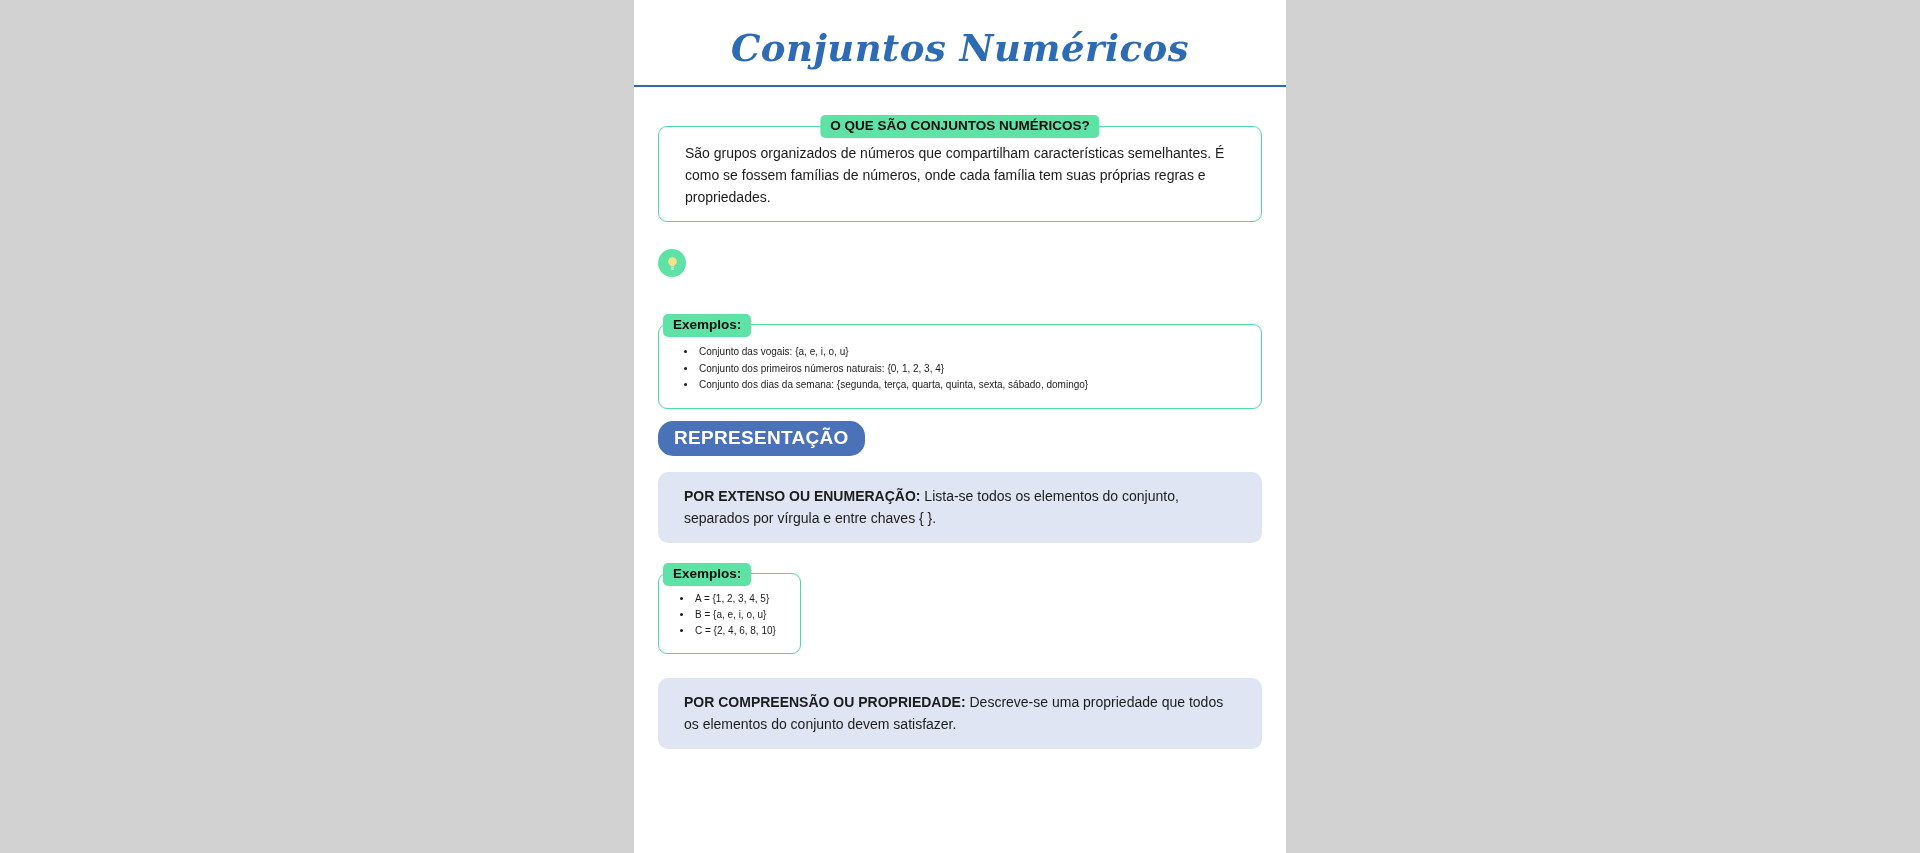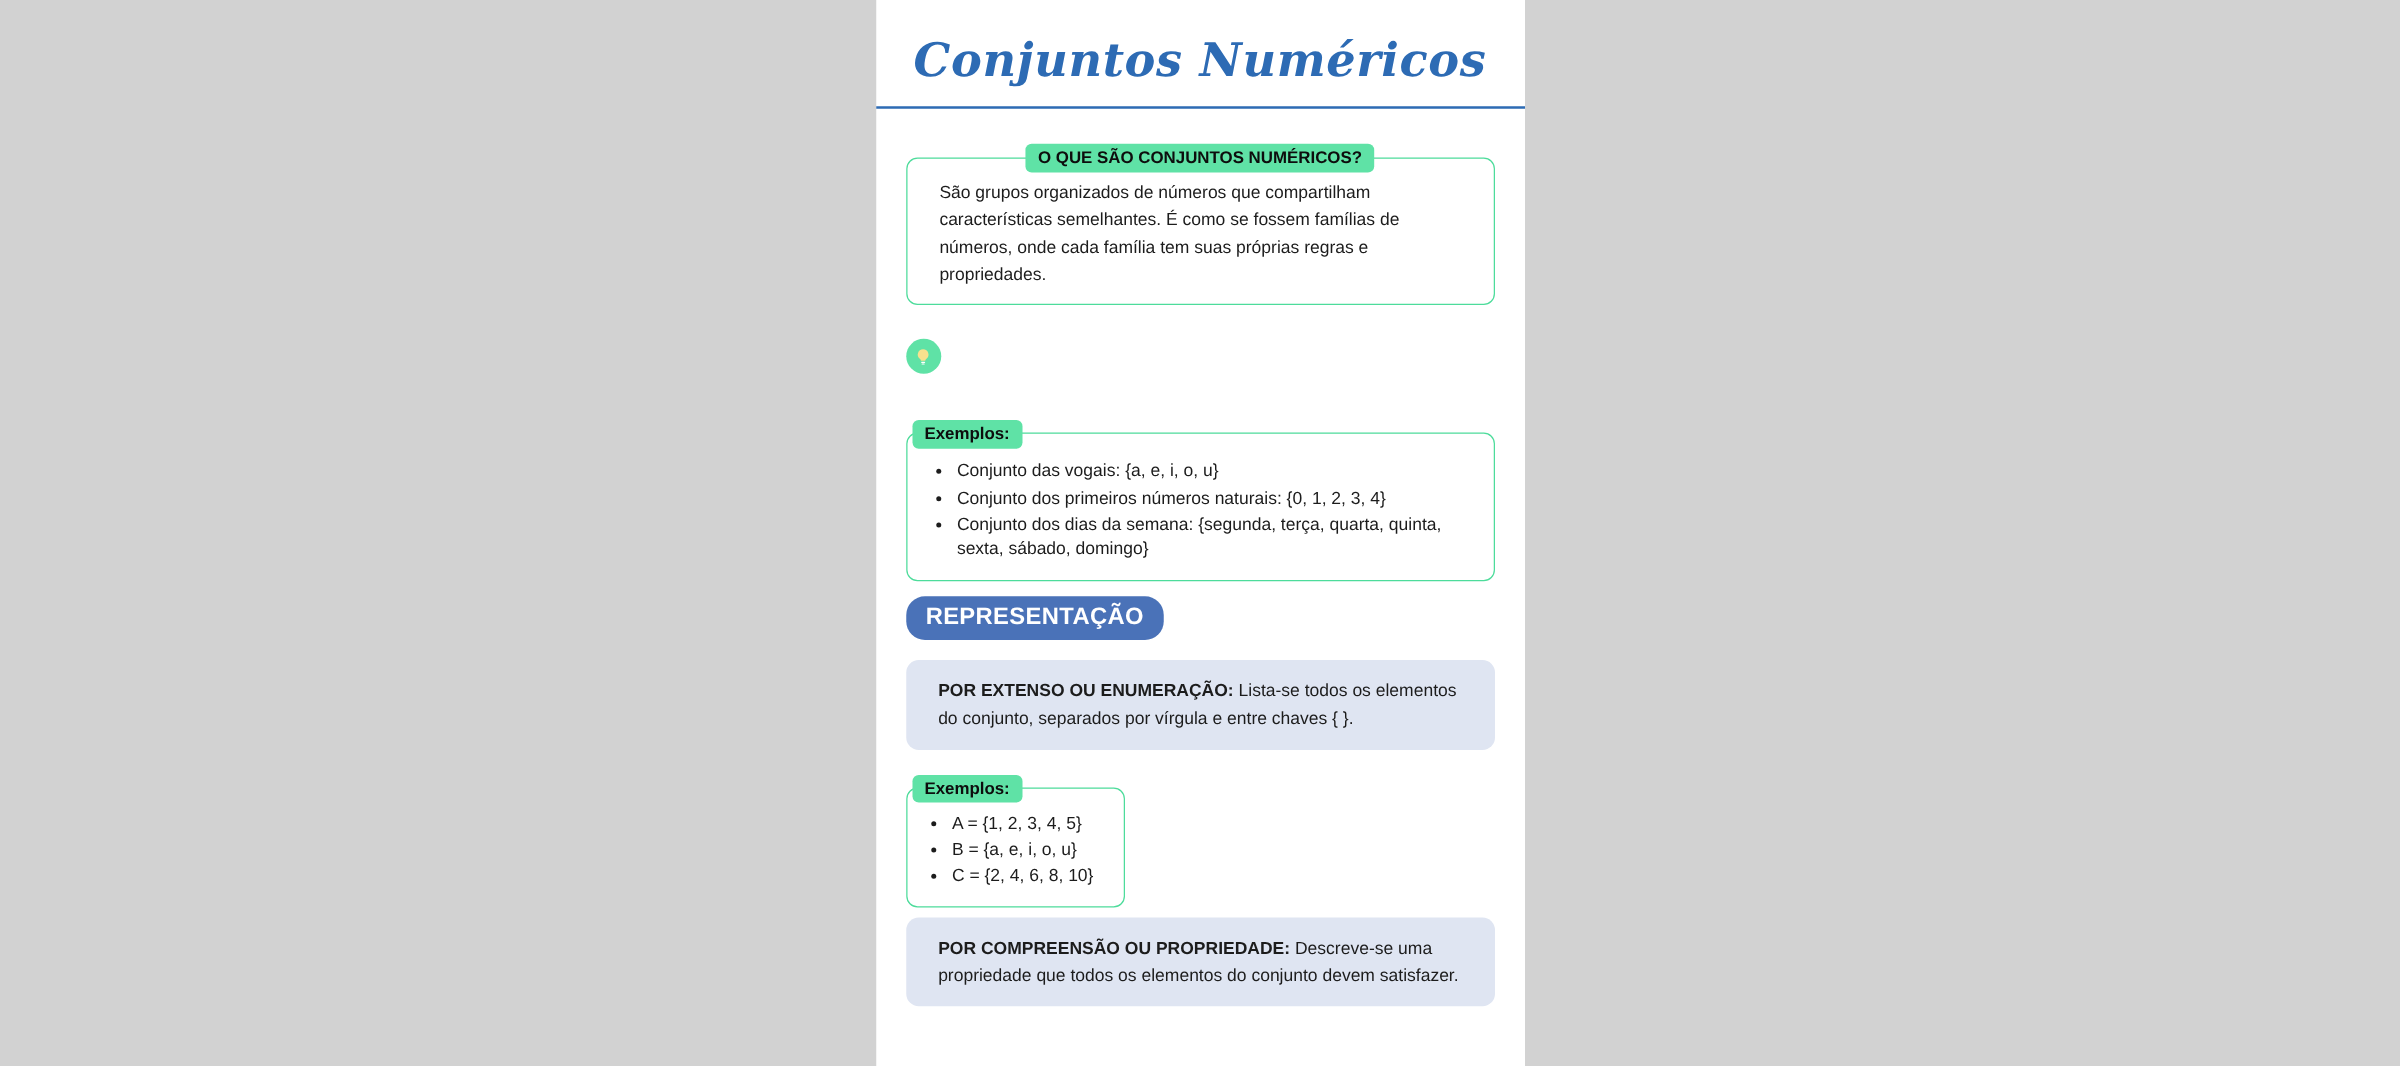--- a/index.html
+++ b/index.html
@@ -3,21 +3,21 @@
 <meta charset="utf-8">
 <style>
   * { margin: 0; padding: 0; box-sizing: border-box; }
   html, body { width: 1920px; height: 853px; overflow: hidden; }
   body {
     background: var(--canvas-gray, #d2d2d2);
     font-family: "Liberation Sans", "DejaVu Sans", sans-serif;
     color: #1c1c1c;
   }
   .page {
-    width: 519px;
+    width: 652px;
     height: 853px;
     margin: 0 auto;
     background: #ffffff;
     position: relative;
   }
   .page-header { padding: 26px 0 15px; text-align: center; }
   .page-title {
     font-family: "DejaVu Serif", "Liberation Serif", serif;
     font-style: italic;
     font-weight: 700;
@@ -58,21 +58,21 @@
     border-radius: 50%;
     background: var(--badge-green, #5fe2a6);
     display: flex; align-items: center; justify-content: center;
     margin-top: 2px;
   }
   .analogy-text { max-width: 452px; }
   .lead { font-weight: 700; }
 
   .box-examples1 { margin-top: 47px; padding: 17px 20px 14px 16px; }
   ul.example-list { list-style: disc; padding-left: 22px; }
-  .example-list li { font-size: 14px; line-height: 1.32; margin: 3px 0; padding-left: 2px; }
+  .example-list li { font-size: 10px; line-height: 1.32; margin: 3px 0; padding-left: 2px; }
 
   .pill {
     display: inline-block;
     margin-top: 12px;
     background: var(--pill-blue, #4a72b8);
     color: #ffffff;
     font-weight: 700;
     font-size: 19px;
     padding: 6px 16px 7px;
     border-radius: 15px;
@@ -152,19 +152,19 @@
 
       <section class="framed-box box-examples2">
         <span class="box-badge badge-left">Exemplos:</span>
         <ul class="example-list">
           <li>A = {1, 2, 3, 4, 5}</li>
           <li>B = {a, e, i, o, u}</li>
           <li>C = {2, 4, 6, 8, 10}</li>
         </ul>
       </section>
 
-      <div class="blue-box body-text" style="margin-top:8px;"><b class="lead">POR COMPREENSÃO OU PROPRIEDADE:</b> <span>Descreve-se uma propriedade que todos os elementos do conjunto devem satisfazer.</span></div>
+      <div class="blue-box body-text" style="margin-top:24px;"><b class="lead">POR COMPREENSÃO OU PROPRIEDADE:</b> <span>Descreve-se uma propriedade que todos os elementos do conjunto devem satisfazer.</span></div>
     </div>
 
   </div>
 
 
 </div>
 
 </body></html>

